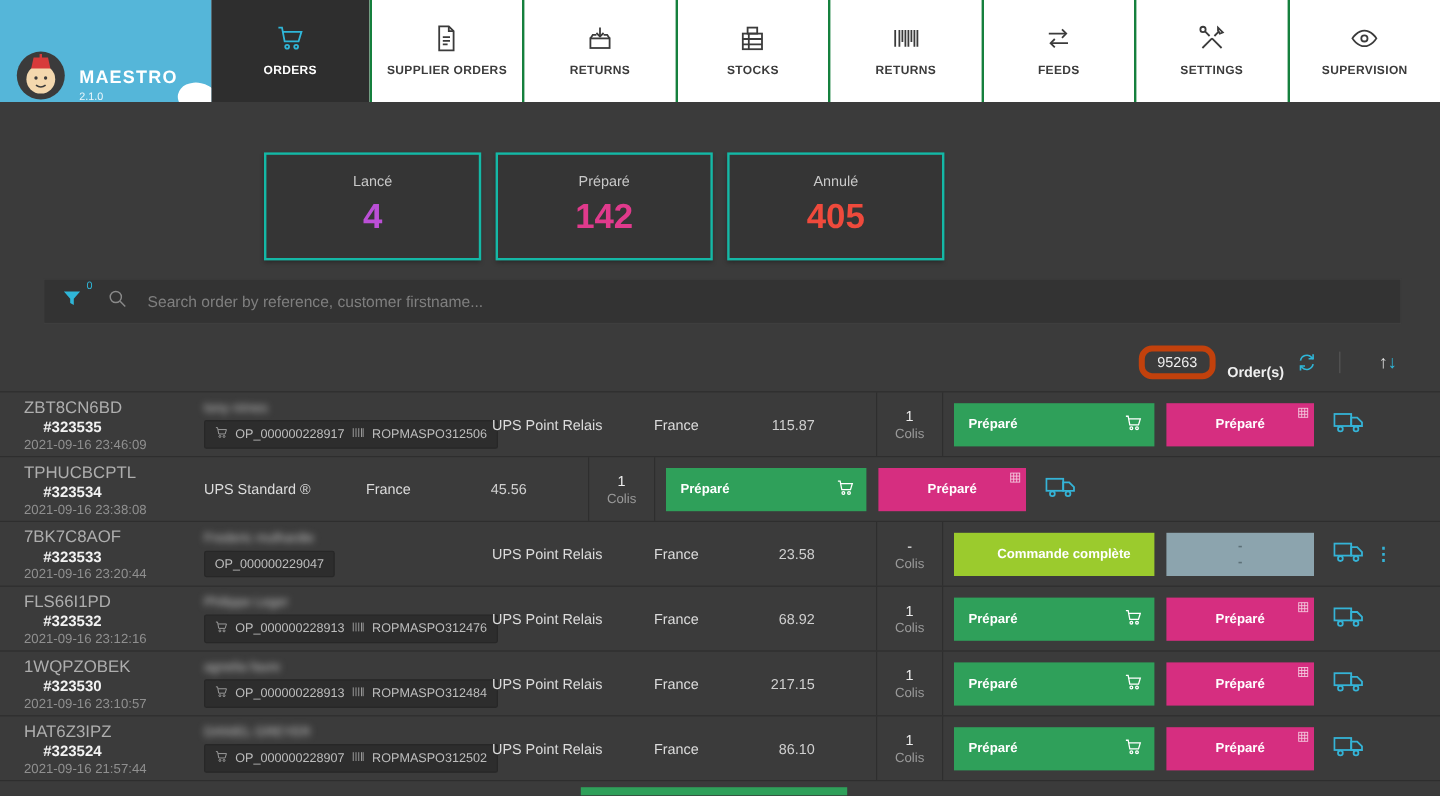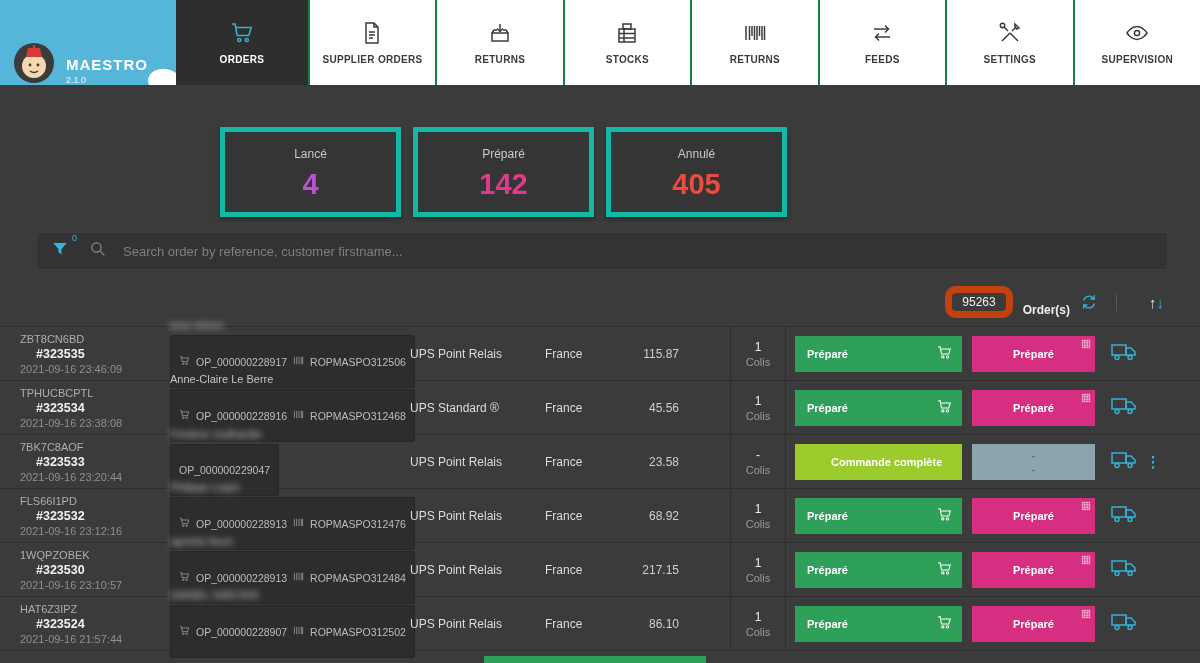--- a/index.html
+++ b/index.html
@@ -18,62 +18,62 @@
   .nav { flex:1; display:flex; }
   .nav-item { flex:1; display:flex; flex-direction:column; align-items:center;
     justify-content:center; gap:7px; border-left:2px solid #15803d; color:#3b3b3b;
     font-size:10px; font-weight:bold; letter-spacing:.3px; cursor:pointer; background:#fff; }
   .nav-item svg { width:24px; height:24px; stroke:#3b3b3b; fill:none; stroke-width:1.5; }
   .nav-item.active { background:#2e2e2e; color:#ffffff; border-left:none; flex:1.05; }
   .nav-item.active svg { stroke:#2fb6d8; }
 
   
   .stats { margin:42px 0 0 220px; display:flex; gap:12px; }
-  .card { width:181px; height:90px; background:#353535; border:5px solid #14b8a6;
+  .card { width:181px; height:90px; background:#353535; border:2px solid #14b8a6;
     box-shadow:0 2px 4px rgba(0,0,0,.35); text-align:center; }
   .card .label { margin-top:15px; color:#c9c9c9; font-size:12px; }
   .card .value { font-size:29px; font-weight:bold; margin-top:7px; }
 
   
   .searchbar { margin:15px 32px 0 36px; height:38px; background:#333333;
     border:1px solid #3e3e3e; display:flex; align-items:center; padding:0 14px; gap:16px; }
   .funnel-wrap { position:relative; width:22px; height:22px; cursor:pointer; }
   .funnel-wrap svg { width:18px; height:18px; fill:#2fb6d8; }
   .funnel-badge { position:absolute; top:-7px; right:-4px; color:#2fb6d8; font-size:9px; }
   .search-ic svg { width:18px; height:18px; stroke:#8a8a8a; fill:none; stroke-width:1.6; }
   .search-input { flex:1; background:transparent; border:none; outline:none;
     color:#bbb; font-size:13px; font-family:"Liberation Sans", sans-serif; }
   .search-input::placeholder { color:#7f7f7f; }
 
   
   .toolbar { margin:20px 36px 12px; display:flex; justify-content:flex-end;
     align-items:center; gap:10px; height:24px; }
-  .count-pill { border:7px solid #c2410c; border-radius:11px; padding:2px 10px;
+  .count-pill { border:5px solid #c2410c; border-radius:11px; padding:2px 10px;
     color:#efefef; font-size:12px; }
   .count-label { color:#efefef; font-size:12px; font-weight:bold;margin-top:16px; }
   .icon-btn { background:none; border:none; cursor:pointer; display:flex; align-items:center; }
   .refresh svg { width:18px; height:18px; stroke:#2fb6d8; fill:none; stroke-width:1.8; }
   .tb-divider { width:1px; height:18px; background:#565656; margin:0 8px; }
   .sort { margin-left:14px; font-size:15px; font-weight:bold; }
   .sort .up { color:#e3e3e3; } .sort .dn { color:#2fb6d8; }
 
   
   .rows { border-bottom:1px solid #2e2e2e; }
   .row { display:flex; align-items:center; height:54px; border-top:1px solid #2e2e2e;
     padding-left:20px; position:relative; }
   .c-ref { width:150px; }
-  .c-ref .ref { font-size:11px; color:#aeaeae; }
+  .c-ref .ref { font-size:14px; color:#aeaeae; }
   .c-ref .oid { font-size:12.5px; font-weight:bold; color:#f2f2f2; margin:2px 16px; }
   .c-ref .date { font-size:11px; color:#8f8f8f; }
   .c-cust { width:240px; }
   .cust-name { font-size:11px; color:#c4c4c4; margin-bottom:4px; max-width:220px;
     white-space:nowrap; overflow:hidden; }
   .cust-name.redacted { filter:blur(3px); }
   .chip { display:inline-flex; align-items:center; gap:6px; background:#2d2d2d;
-    border:1px solid #272727; border-radius:2px; padding:19px 8px; font-size:10.5px;
+    border:1px solid #272727; border-radius:2px; padding:4px 8px; font-size:10.5px;
     color:#bdbdbd; }
   .chip svg { width:11px; height:11px; stroke:#9a9a9a; fill:none; stroke-width:1.8; }
   .c-carrier { width:135px; font-size:12px; color:#dcdcdc; }
   .c-country { width:72px; font-size:12px; color:#dcdcdc; }
   .c-price { width:62px; font-size:12px; color:#cfcfcf; text-align:right; }
   .c-colis { width:56px; margin-left:51px; align-self:stretch; display:flex;
     flex-direction:column; align-items:center; justify-content:center;
     border-left:1px solid #2e2e2e; border-right:1px solid #2e2e2e; }
   .colis-n { font-size:12px; color:#eee; } .colis-l { font-size:11px; color:#9a9a9a; margin-top:2px; }
   .btn1, .btn2 { border:none; height:36px; color:#fff; font-size:11px; font-weight:bold;
@@ -314,39 +314,20 @@
     </button>
     <span class="c-kebab" style="visibility: hidden;">⋮</span>
   </div>
 
   <div class="row">
     <div class="c-ref">
       <div class="ref">TPHUCBCPTL</div>
       <div class="oid">#323534</div>
       <div class="date">2021-09-16 23:38:08</div>
     </div>
-    <div class="c-cust">
-      <div class="cust-name">Anne-Claire Le Berre</div>
-      <div class="chip">
-        <span>
-          <svg viewBox="0 0 24 24">
-                <path d="M2 3h3l2.2 11.5h11.6l2.4-8H6"></path>
-                <circle cx="9.3" cy="19" r="1.8"></circle>
-                <circle cx="16.8" cy="19" r="1.8"></circle>
-              </svg>
-        </span>
-        <span>OP_000000228916</span>
-        <span>
-          <svg viewBox="0 0 24 24">
-                <path d="M3 4v16M8 4v16M13 4v16M18 4v16M21 4v16"></path>
-              </svg>
-        </span>
-        <span>ROPMASPO312468</span>
-      </div>
-    </div>
     <div class="c-carrier">UPS Standard ®</div>
     <div class="c-country">France</div>
     <div class="c-price">45.56</div>
     <div class="c-colis">
       <div class="colis-n">1</div>
       <div class="colis-l">Colis</div>
     </div>
     <button class="btn1 v-green">
       <span class="btn-label">Préparé</span>
       <span class="btn-icon">

